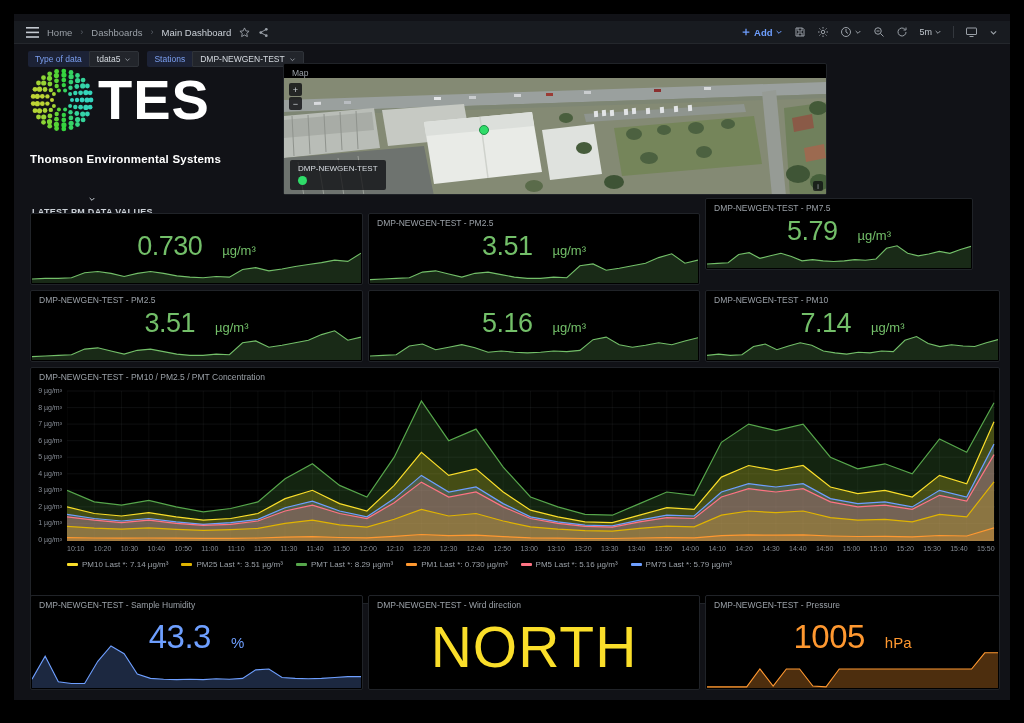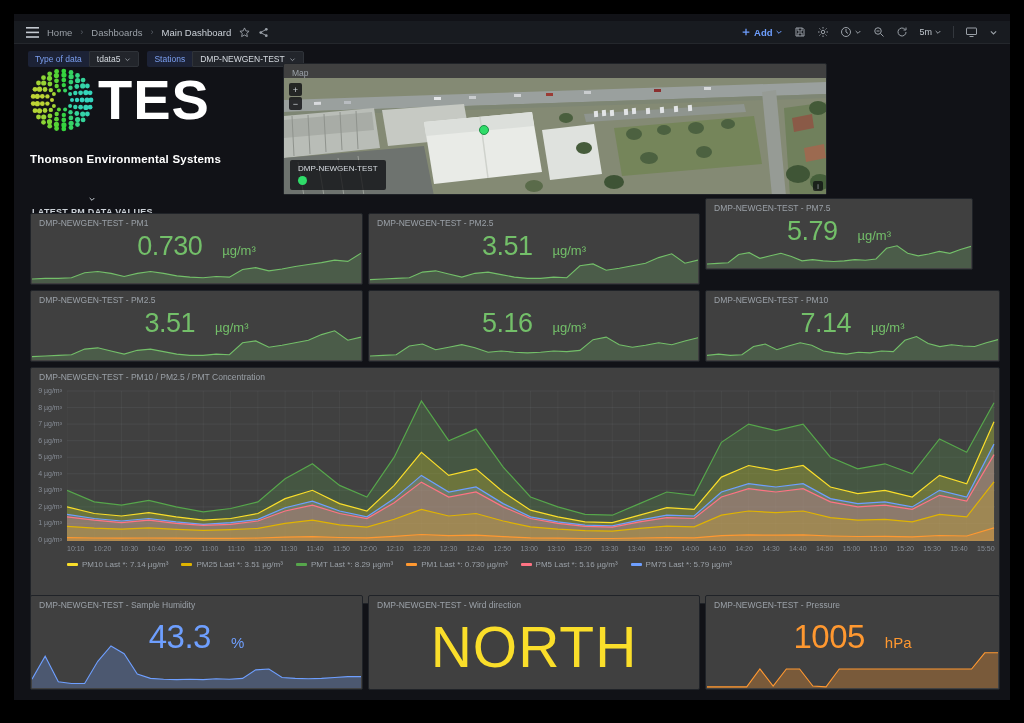--- a/index.html
+++ b/index.html
@@ -26,21 +26,21 @@
   .chip-value { background:#22252b; border:1px solid #2f3339; color:#d5dae0; font-size:8.5px; padding:2px 7px;
                 border-radius:0 2px 2px 0; display:flex; align-items:center; gap:4px; cursor:pointer; }
 
   
   .logo { position:absolute; left:16px; top:54px; width:210px; }
   .logo-row { display:flex; align-items:center; gap:4px; }
   .logo-tes { color:#fff; font-size:56px; font-weight:bold; letter-spacing:1px; line-height:1; }
   .logo-sub { color:#fff; font-size:11.5px; font-weight:bold; margin-top:21px; letter-spacing:0.2px; }
 
   
-  .panel { position:absolute; background:#404040; border:1px solid #202328; border-radius:2px; overflow:hidden; }
+  .panel { position:absolute; background:#000000; border:1px solid #202328; border-radius:2px; overflow:hidden; }
   .panel-title { font-size:8.5px; color:#9aa0a7; padding:4px 8px 0 8px; white-space:nowrap; }
 
   .map-panel { left:269px; top:49px; width:544px; height:132px; }
   .map-svg { position:absolute; left:0; top:14px; width:544px; height:118px; }
   .map-legend { position:absolute; left:6px; bottom:4px; background:rgba(8,9,12,0.72); padding:4px 8px 5px 8px; border-radius:2px; }
   .map-legend-title { color:#d8dde2; font-size:8px; }
   .map-dot { width:9px; height:9px; border-radius:50%; background:#2fdc69; margin-top:3px; }
   .map-zoom { position:absolute; left:5px; top:19px; display:flex; flex-direction:column; gap:1px; }
   .map-zoom-btn { width:13px; height:13px; background:rgba(12,13,16,0.8); color:#cfd4da; font-size:9px;
                   display:flex; align-items:center; justify-content:center; border-radius:2px; cursor:pointer; }
@@ -387,21 +387,20 @@
   </div>
 
   <div class="row-header">
     <svg width="8" height="8" viewBox="0 0 24 24" fill="none" stroke="#ccd2d8" stroke-width="3">
         <path d="M5 9l7 7 7-7"></path>
       </svg>
     <span>LATEST PM DATA VALUES</span>
   </div>
 
   <div class="panel" style="left:16px;top:199px;width:333px;height:72px;">
-    <div class="panel-title">DMP-NEWGEN-TEST - PM1</div>
     <div class="stat-value" style="color:#73bf69;">
       <span class="stat-num">0.730</span>
       <span class="stat-unit">µg/m³</span>
     </div>
     <svg class="spark" viewBox="0 0 100 40" preserveAspectRatio="none">
         <polygon points="0,40 0.00,35.30 4.00,34.56 8.00,34.56 12.00,33.82 16.00,27.90 20.00,26.42 24.00,28.64 28.00,32.34 32.00,28.64 36.00,26.42 40.00,28.64 44.00,31.60 48.00,33.08 52.00,33.82 56.00,32.34 60.00,33.08 64.00,24.20 68.00,21.98 72.00,25.68 76.00,23.46 80.00,20.50 84.00,18.28 88.00,16.06 92.00,13.10 96.00,14.58 100.00,4.96 100,40" fill="#73bf69" fill-opacity="0.22"></polygon>
         <polyline points="0.00,35.30 4.00,34.56 8.00,34.56 12.00,33.82 16.00,27.90 20.00,26.42 24.00,28.64 28.00,32.34 32.00,28.64 36.00,26.42 40.00,28.64 44.00,31.60 48.00,33.08 52.00,33.82 56.00,32.34 60.00,33.08 64.00,24.20 68.00,21.98 72.00,25.68 76.00,23.46 80.00,20.50 84.00,18.28 88.00,16.06 92.00,13.10 96.00,14.58 100.00,4.96" fill="none" stroke="#73bf69" stroke-width="1.1" vector-effect="non-scaling-stroke"></polyline>
       </svg>
   </div>
   <div class="panel" style="left:354px;top:199px;width:332px;height:72px;">

